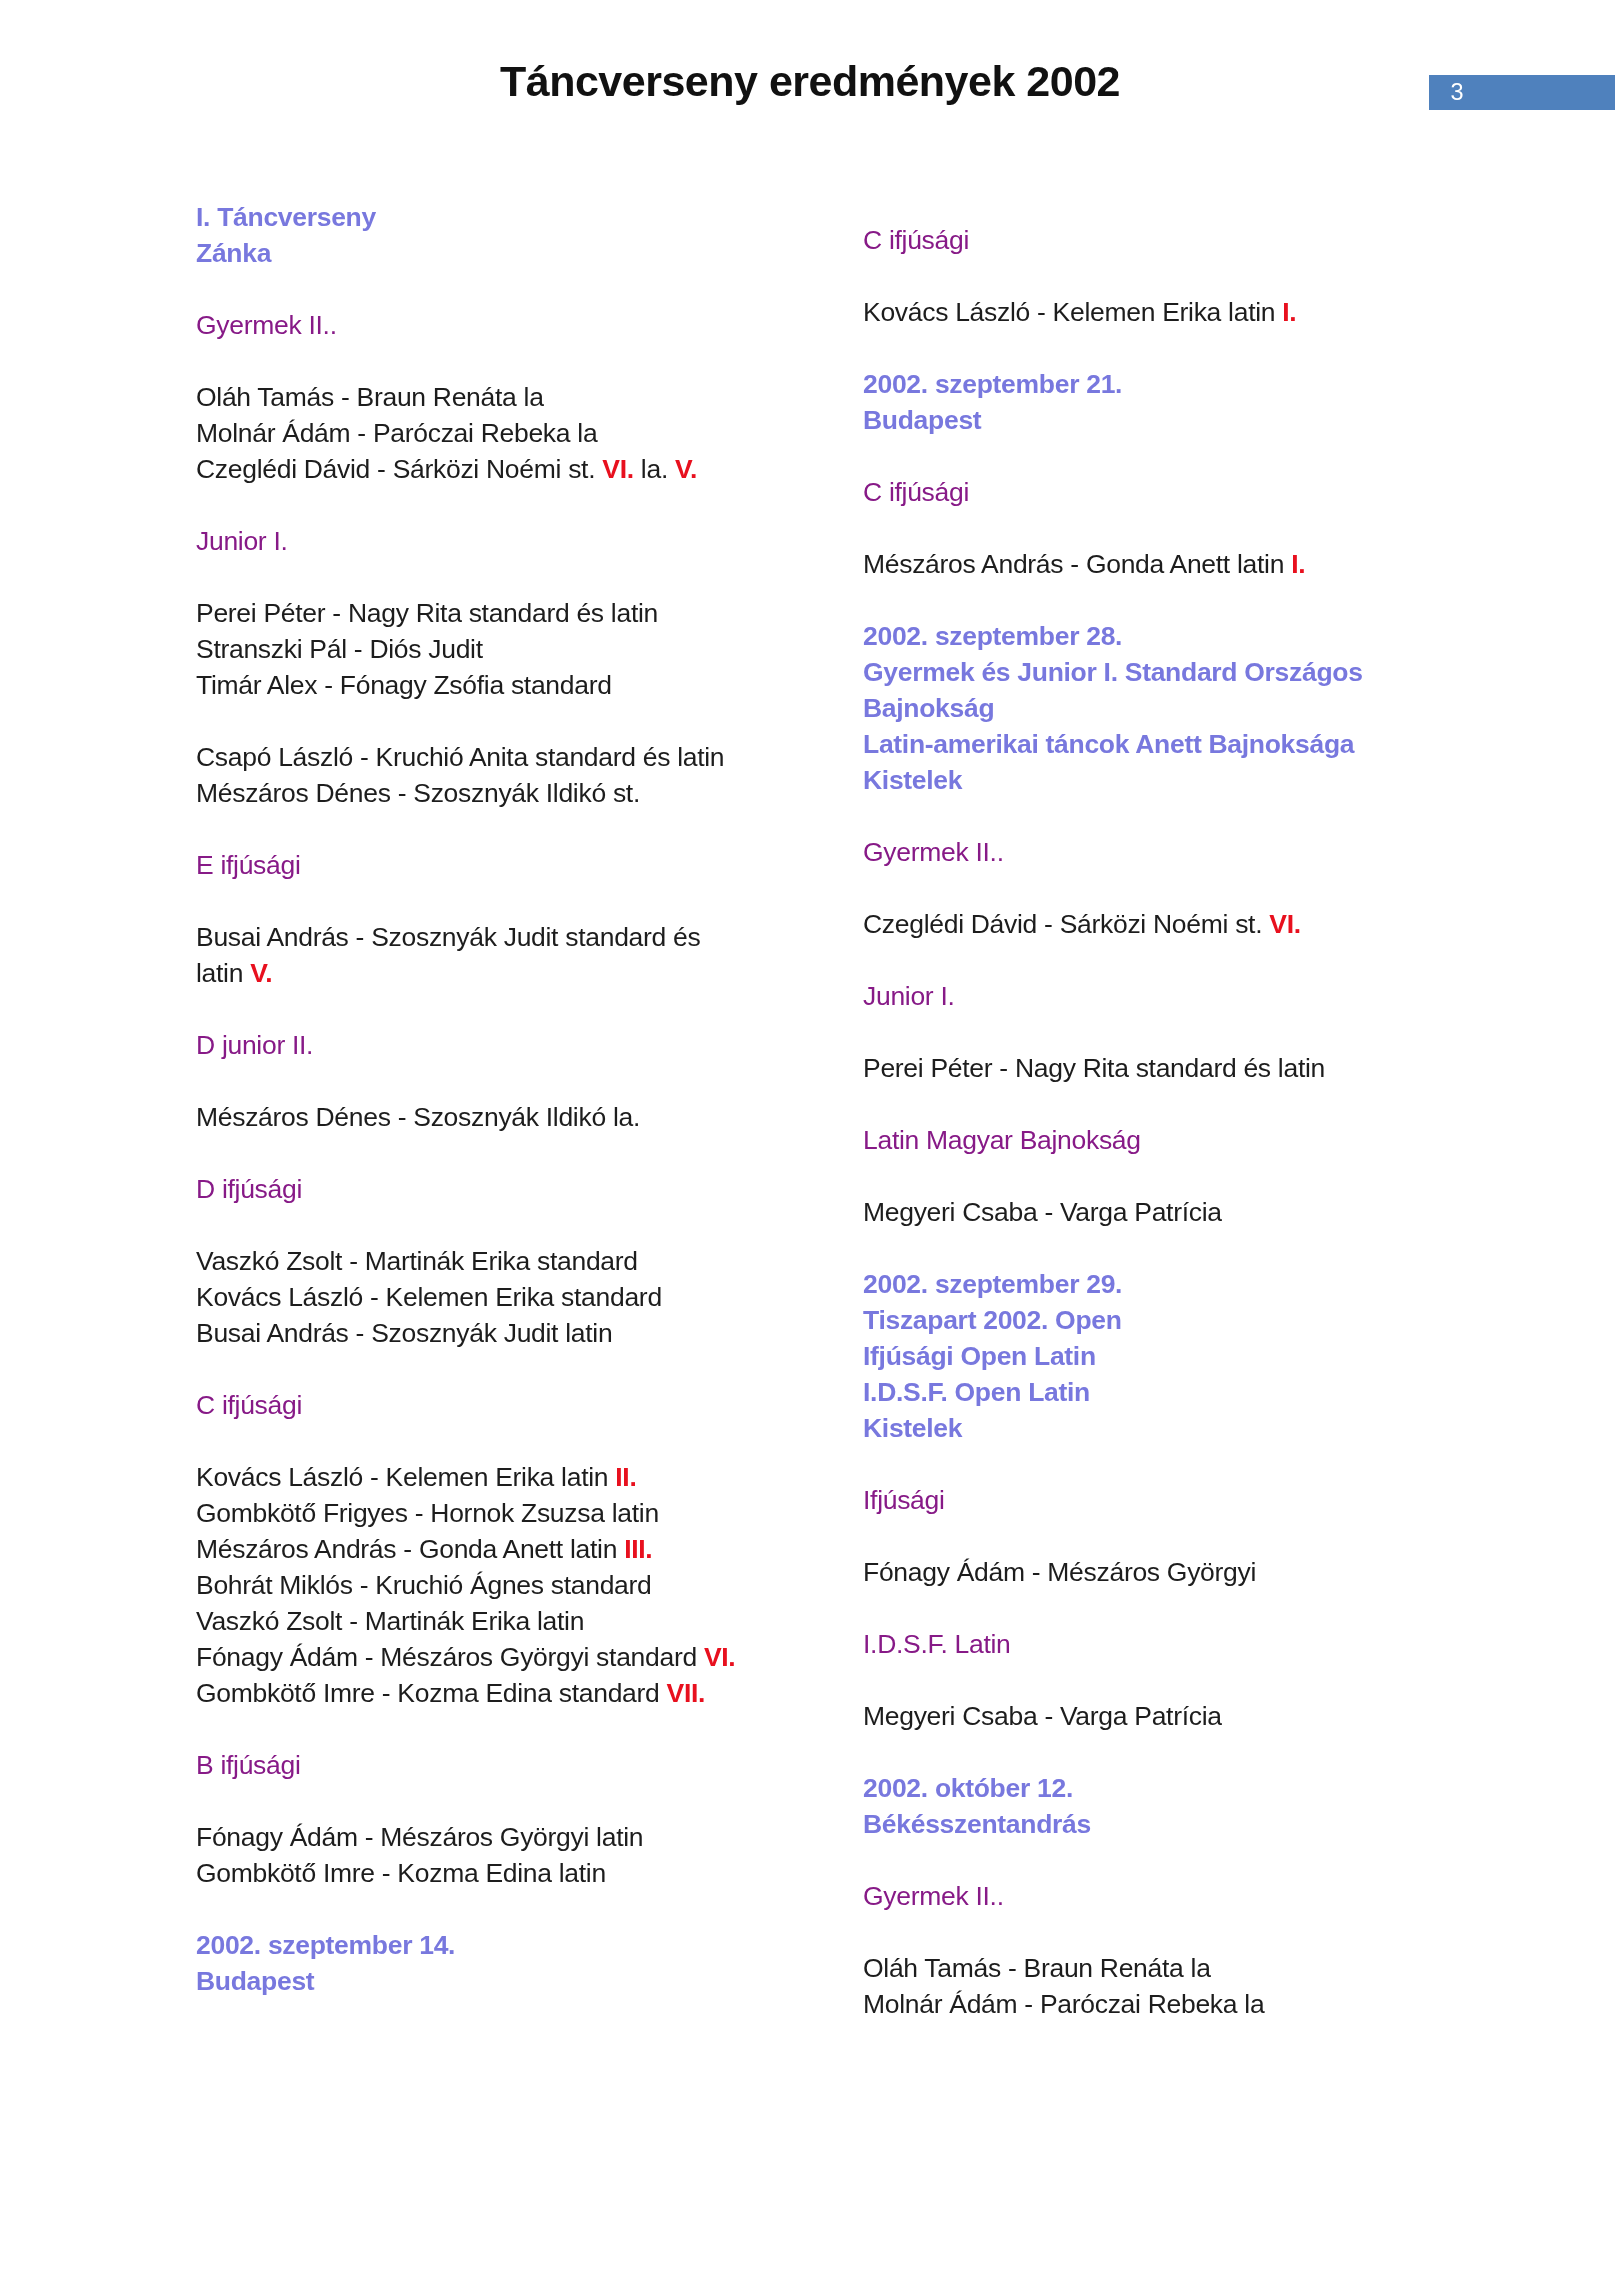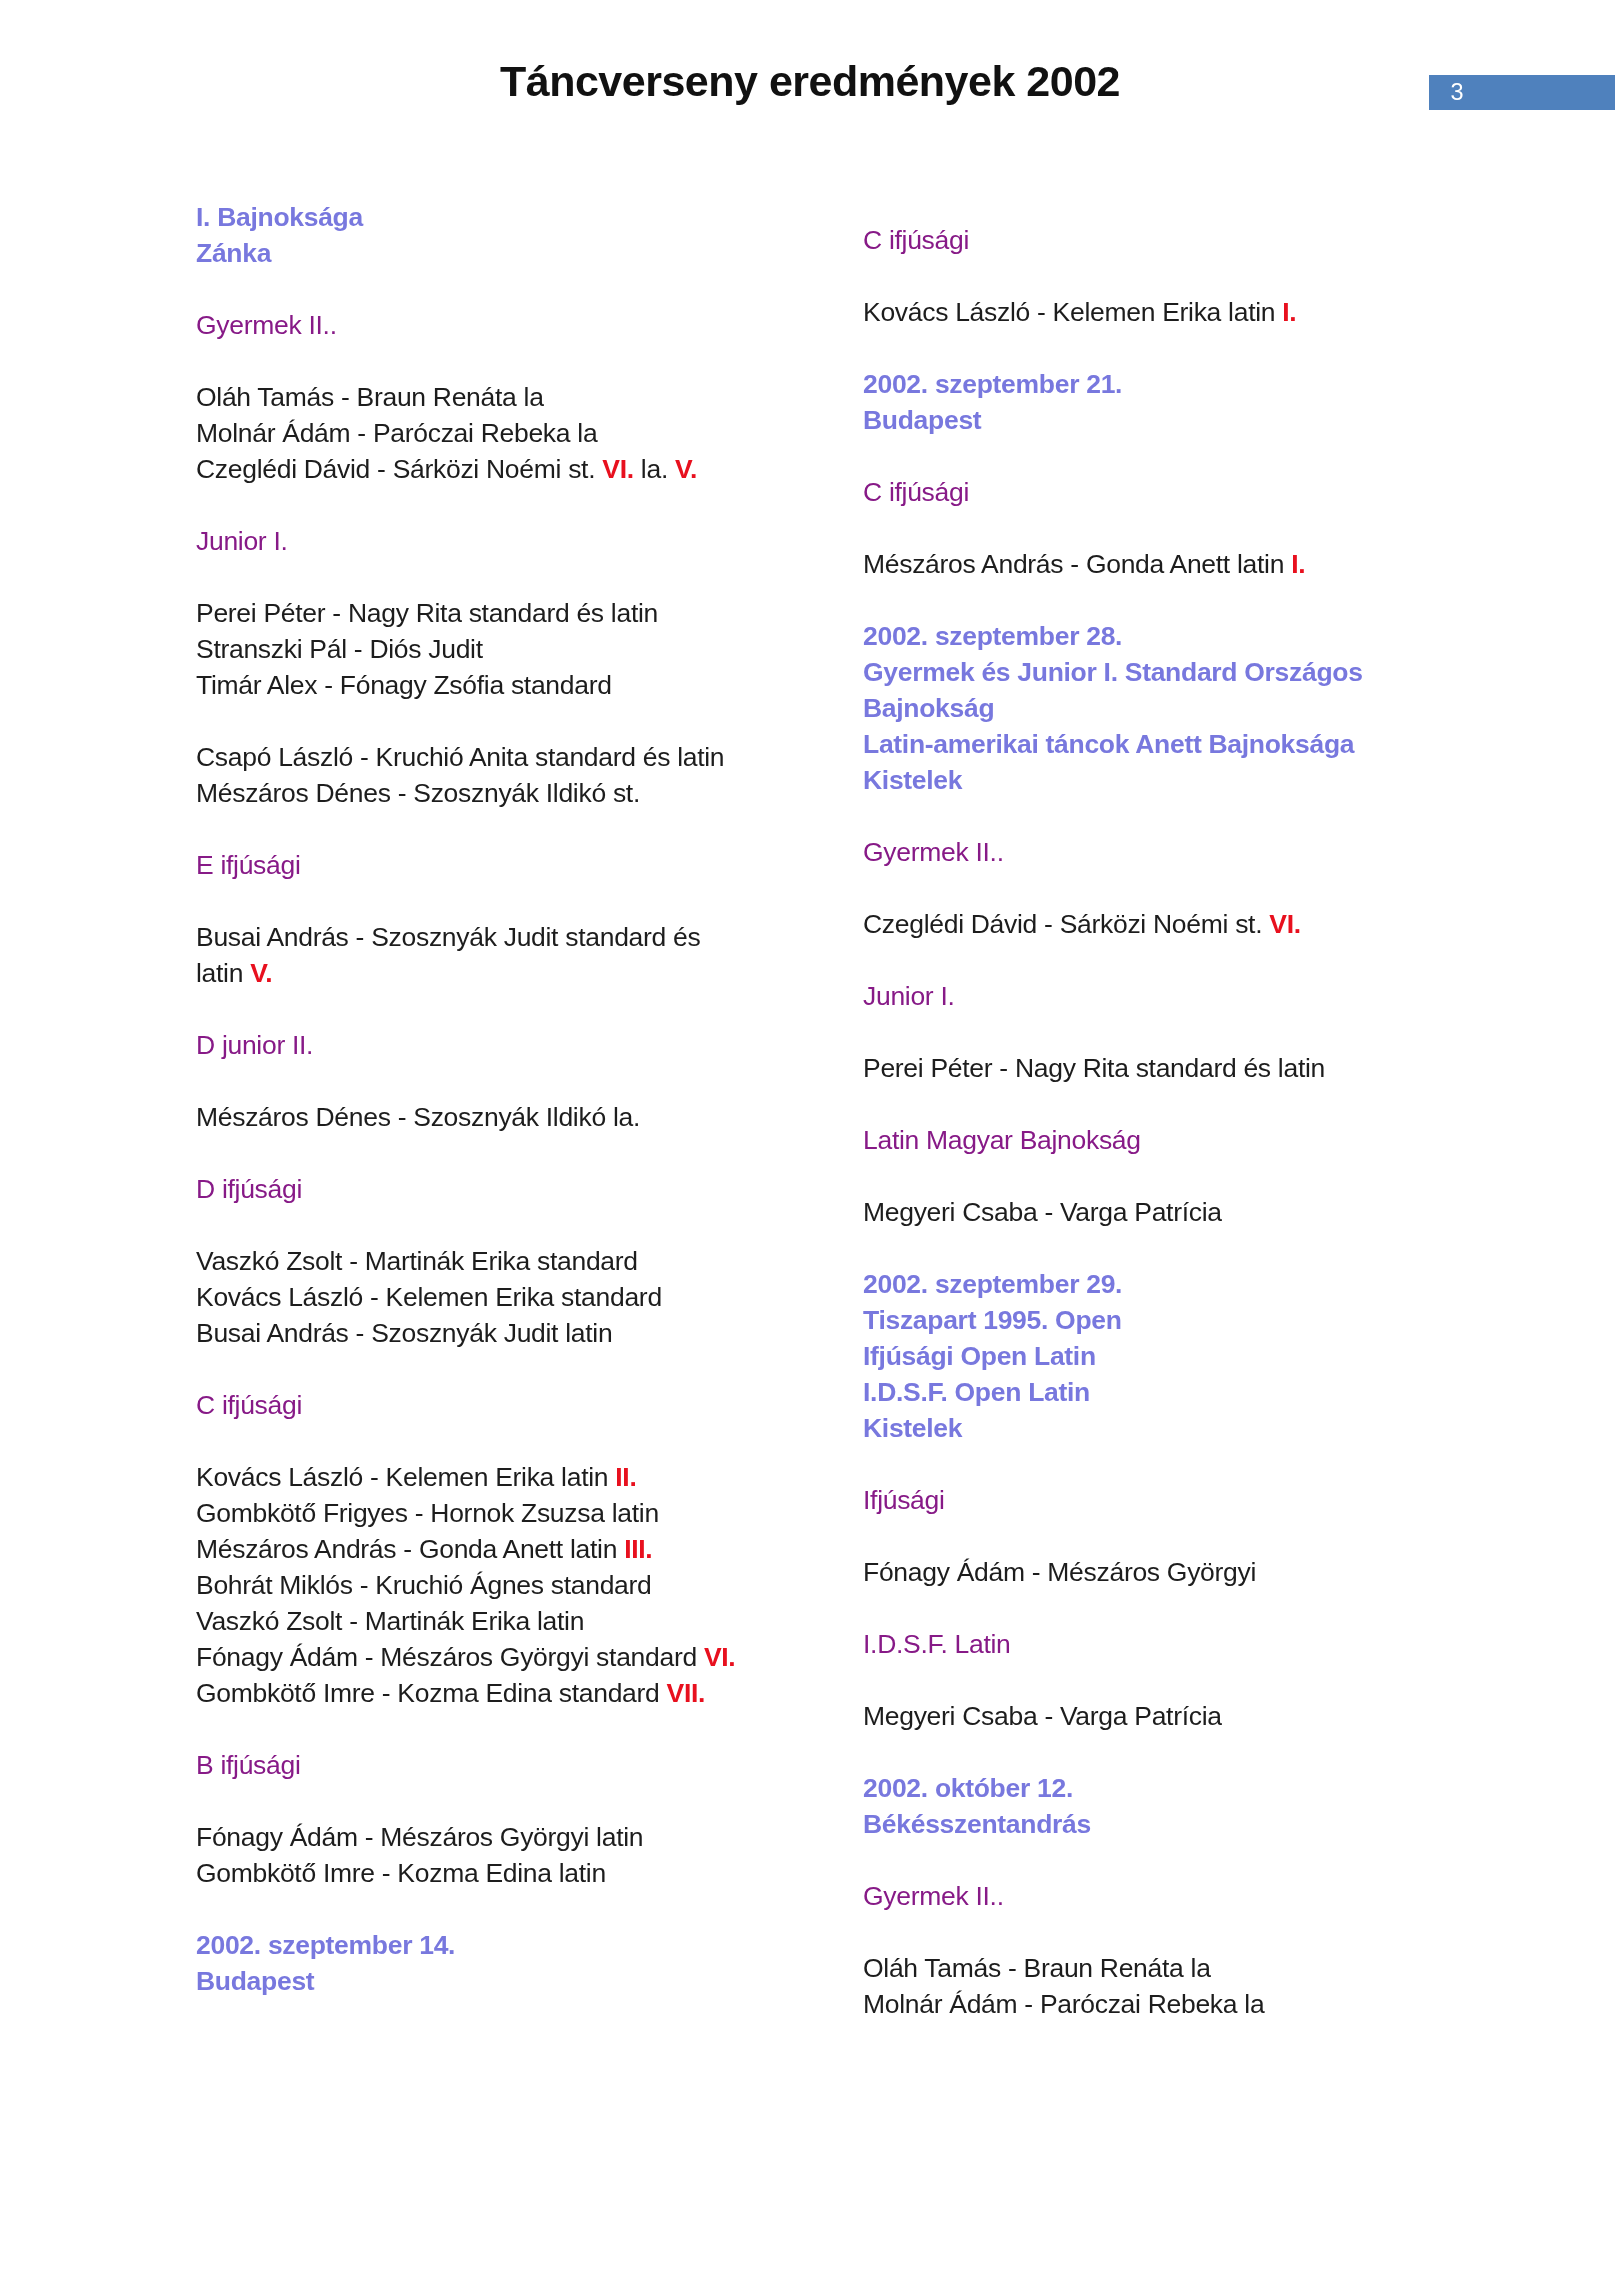--- a/index.html
+++ b/index.html
@@ -63,21 +63,21 @@
 <body>
 
 <div class="page-title">Táncverseny eredmények 2002</div>
 
 <div class="page-badge">
   <span>3</span>
 </div>
 
 <div class="col col-left">
     <div class="block blue">
-      <p><span>I. Bajnoksága</span></p>
+      <p><span>I. Táncverseny</span></p>
       <p><span>Zánka</span></p>
     </div>
     <div class="block purple">
       <p><span>Gyermek II..</span></p>
     </div>
     <div class="block body">
       <p><span>Oláh Tamás - Braun Renáta la</span></p>
       <p><span>Molnár Ádám - Paróczai Rebeka la</span></p>
       <p><span>Czeglédi Dávid - Sárközi Noémi st. </span><span class="placement">VI.</span><span> la. </span><span class="placement">V.</span></p>
     </div>
@@ -175,21 +175,21 @@
       <p><span>Perei Péter - Nagy Rita standard és latin</span></p>
     </div>
     <div class="block purple">
       <p><span>Latin Magyar Bajnokság</span></p>
     </div>
     <div class="block body">
       <p><span>Megyeri Csaba - Varga Patrícia</span></p>
     </div>
     <div class="block blue">
       <p><span>2002. szeptember 29.</span></p>
-      <p><span>Tiszapart 1995. Open</span></p>
+      <p><span>Tiszapart 2002. Open</span></p>
       <p><span>Ifjúsági Open Latin</span></p>
       <p><span>I.D.S.F. Open Latin</span></p>
       <p><span>Kistelek</span></p>
     </div>
     <div class="block purple">
       <p><span>Ifjúsági</span></p>
     </div>
     <div class="block body">
       <p><span>Fónagy Ádám - Mészáros Györgyi</span></p>
     </div>

